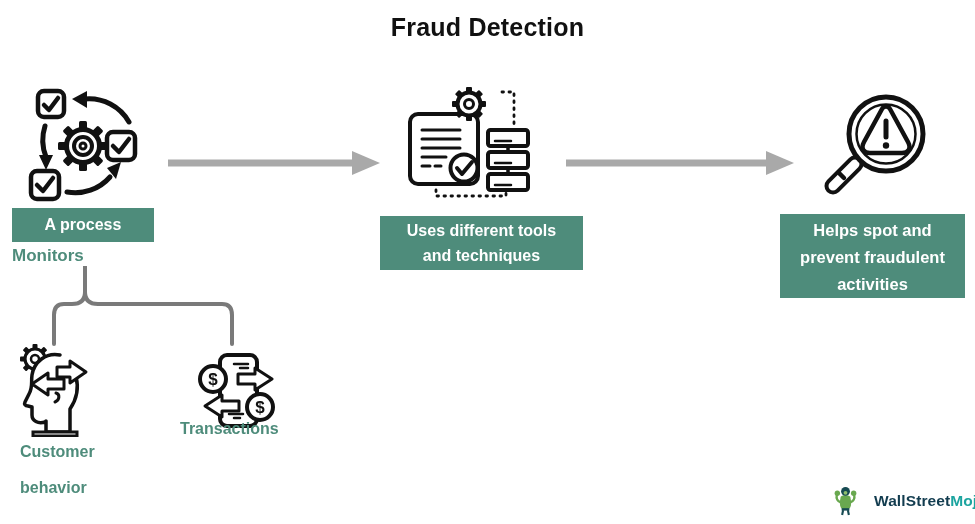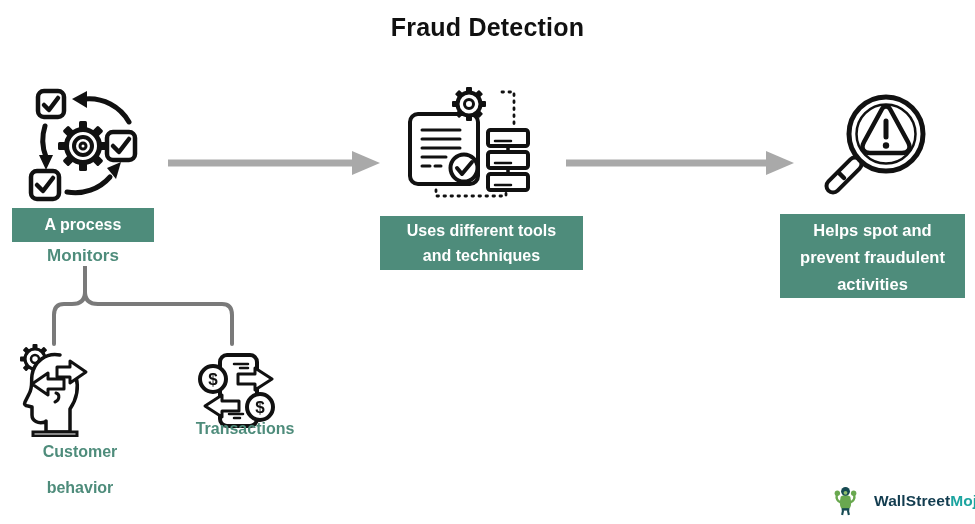--- a/index.html
+++ b/index.html
@@ -29,21 +29,21 @@
     align-items: center;
     justify-content: center;
     text-align: center;
   }
   .box1 { left: 12px; top: 208px; width: 142px; height: 34px; font-size: 16px; }
   .box2 { left: 380px; top: 216px; width: 203px; height: 54px; font-size: 16px; line-height: 25px; padding: 0 12px; }
   .box3 { left: 780px; top: 214px; width: 185px; height: 84px; font-size: 16.5px; line-height: 27px; padding: 0 13px; align-items: flex-end; }
   .teal-label {
     color: #4E8C7B;
     font-weight: 700;
-    text-align: center;
+    text-align: left;
   }
   .monitors { left: 12px; top: 246px; width: 142px; font-size: 17px; }
   .cb-label { left: 20px; top: 434px; width: 120px; font-size: 16px; line-height: 36px; }
   .tx-label { left: 180px; top: 420px; width: 130px; font-size: 16px; }
   .logo { left: 833px; top: 485px; display: flex; align-items: center; gap: 16px; }
   .logo-text { font-size: 15.5px; font-weight: 700; letter-spacing: 0.1px; }
   .logo-primary { color: #123C4F; }
   .logo-accent { color: #1CA49F; }
   svg { display: block; }
 </style>

